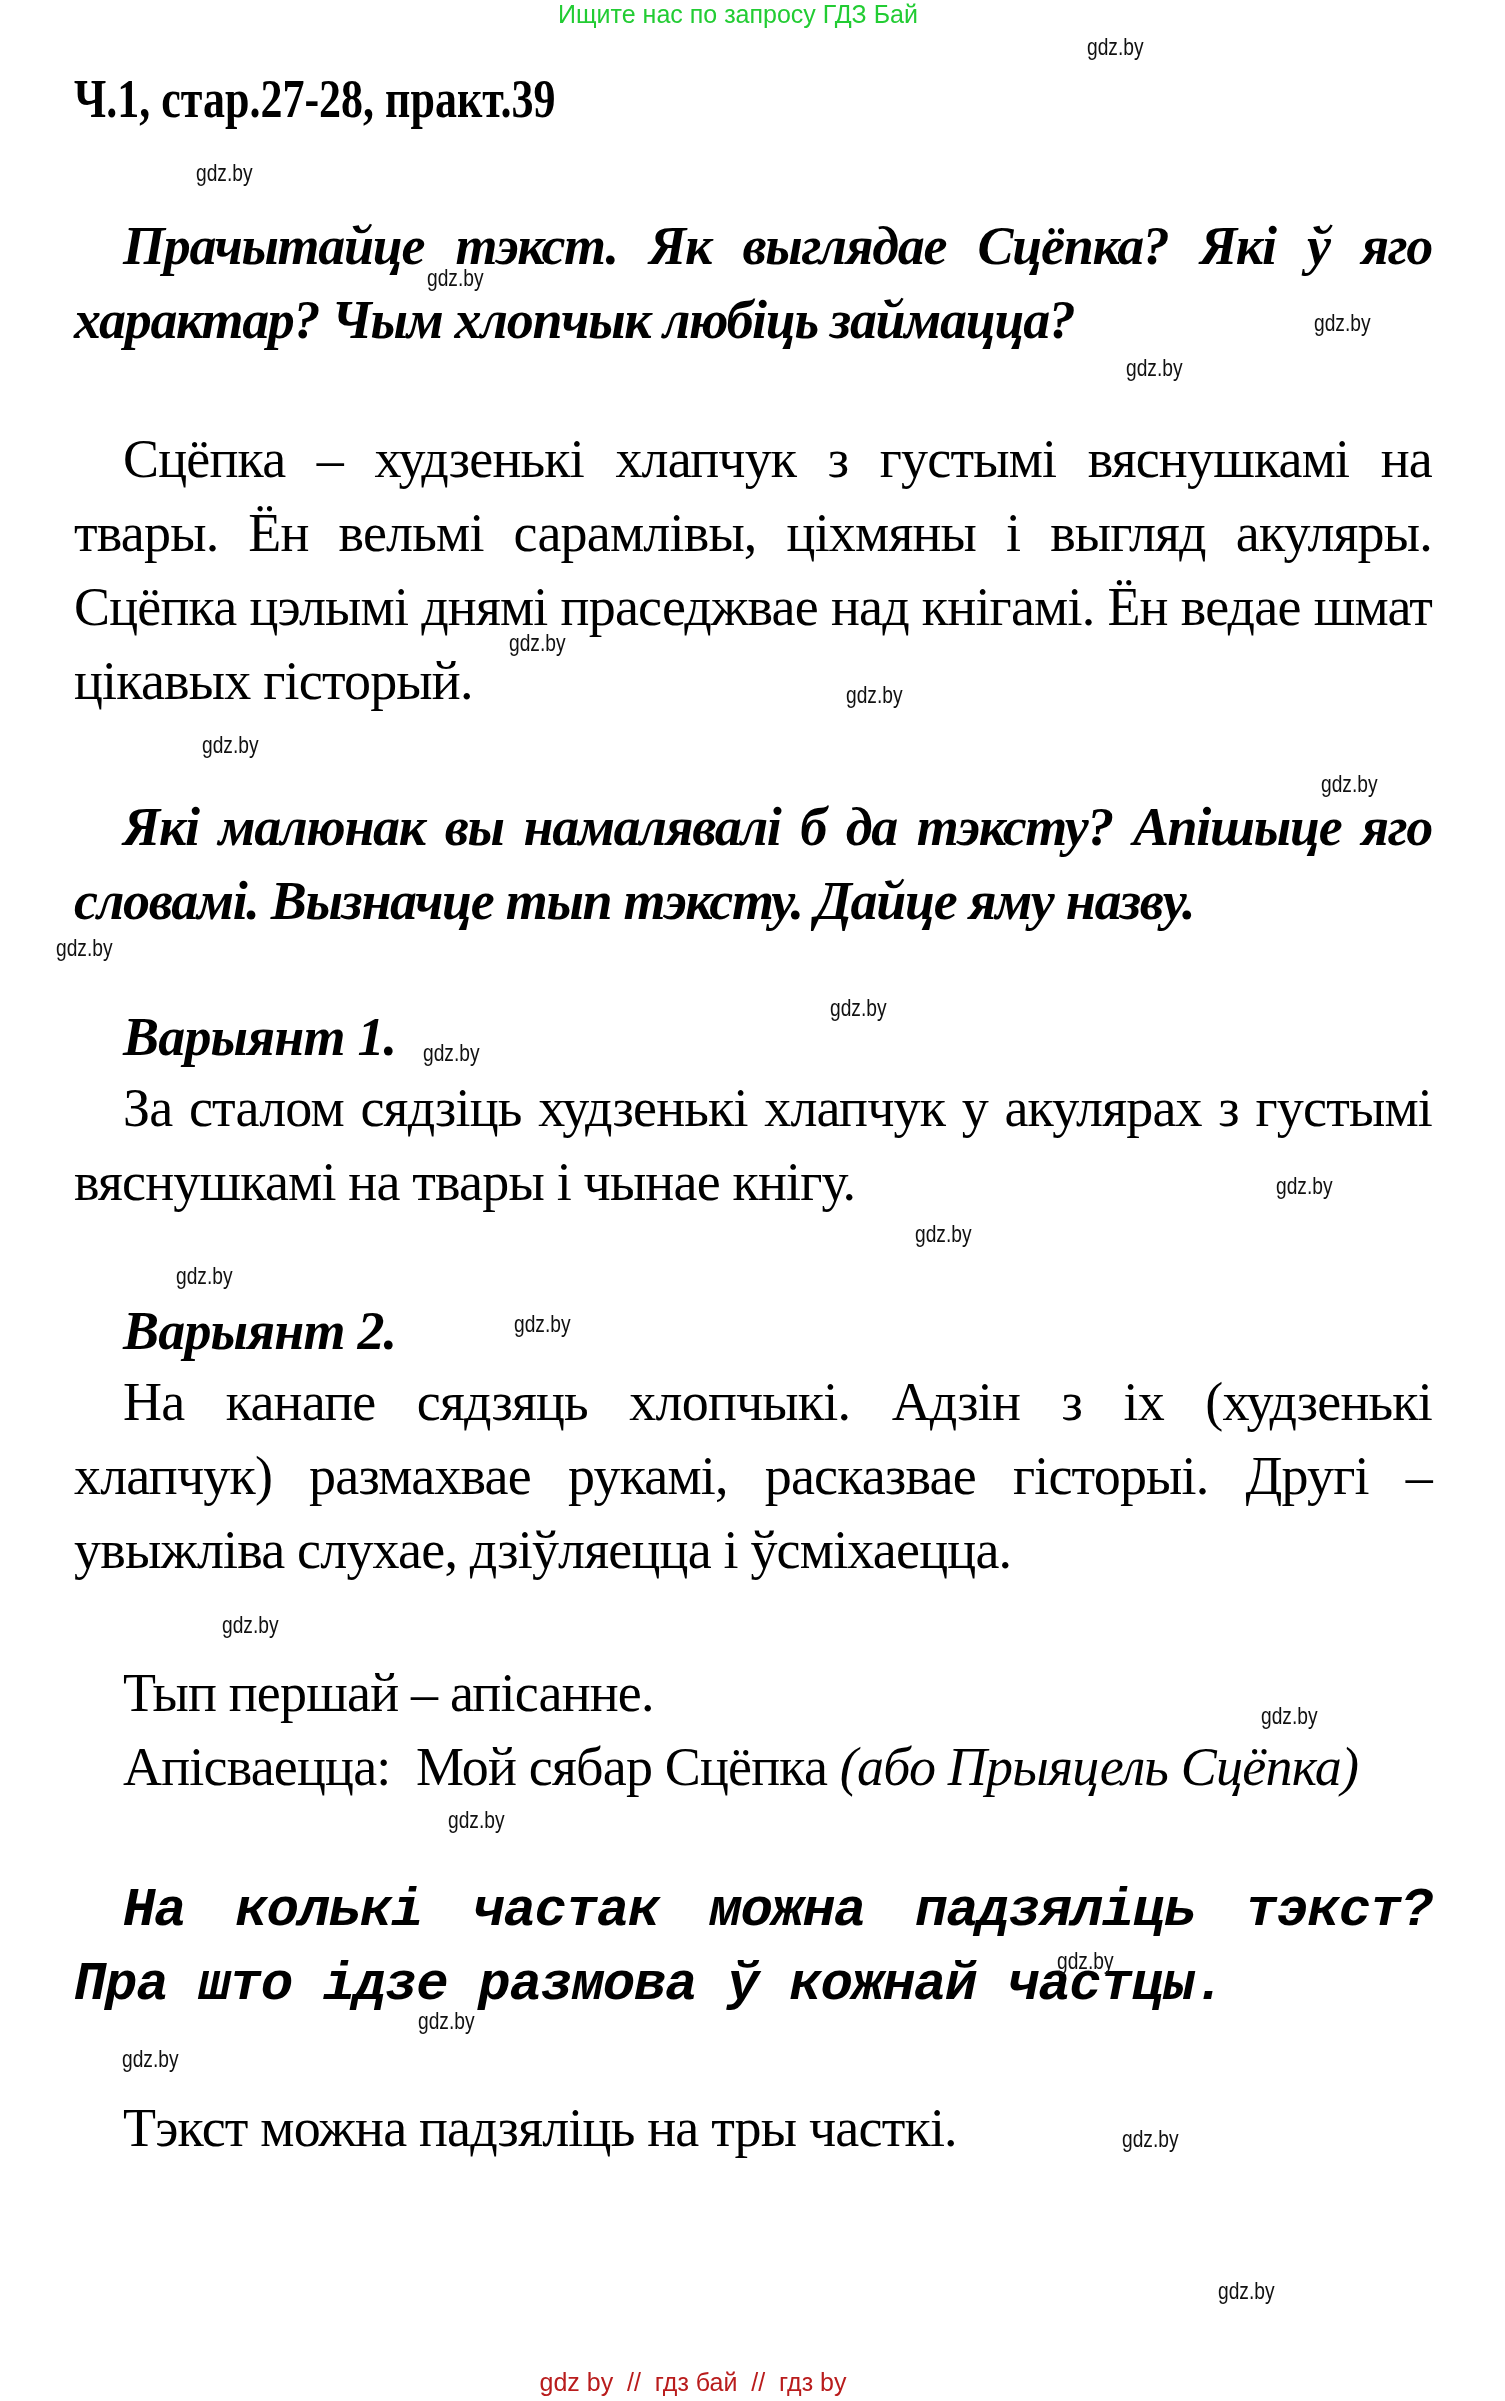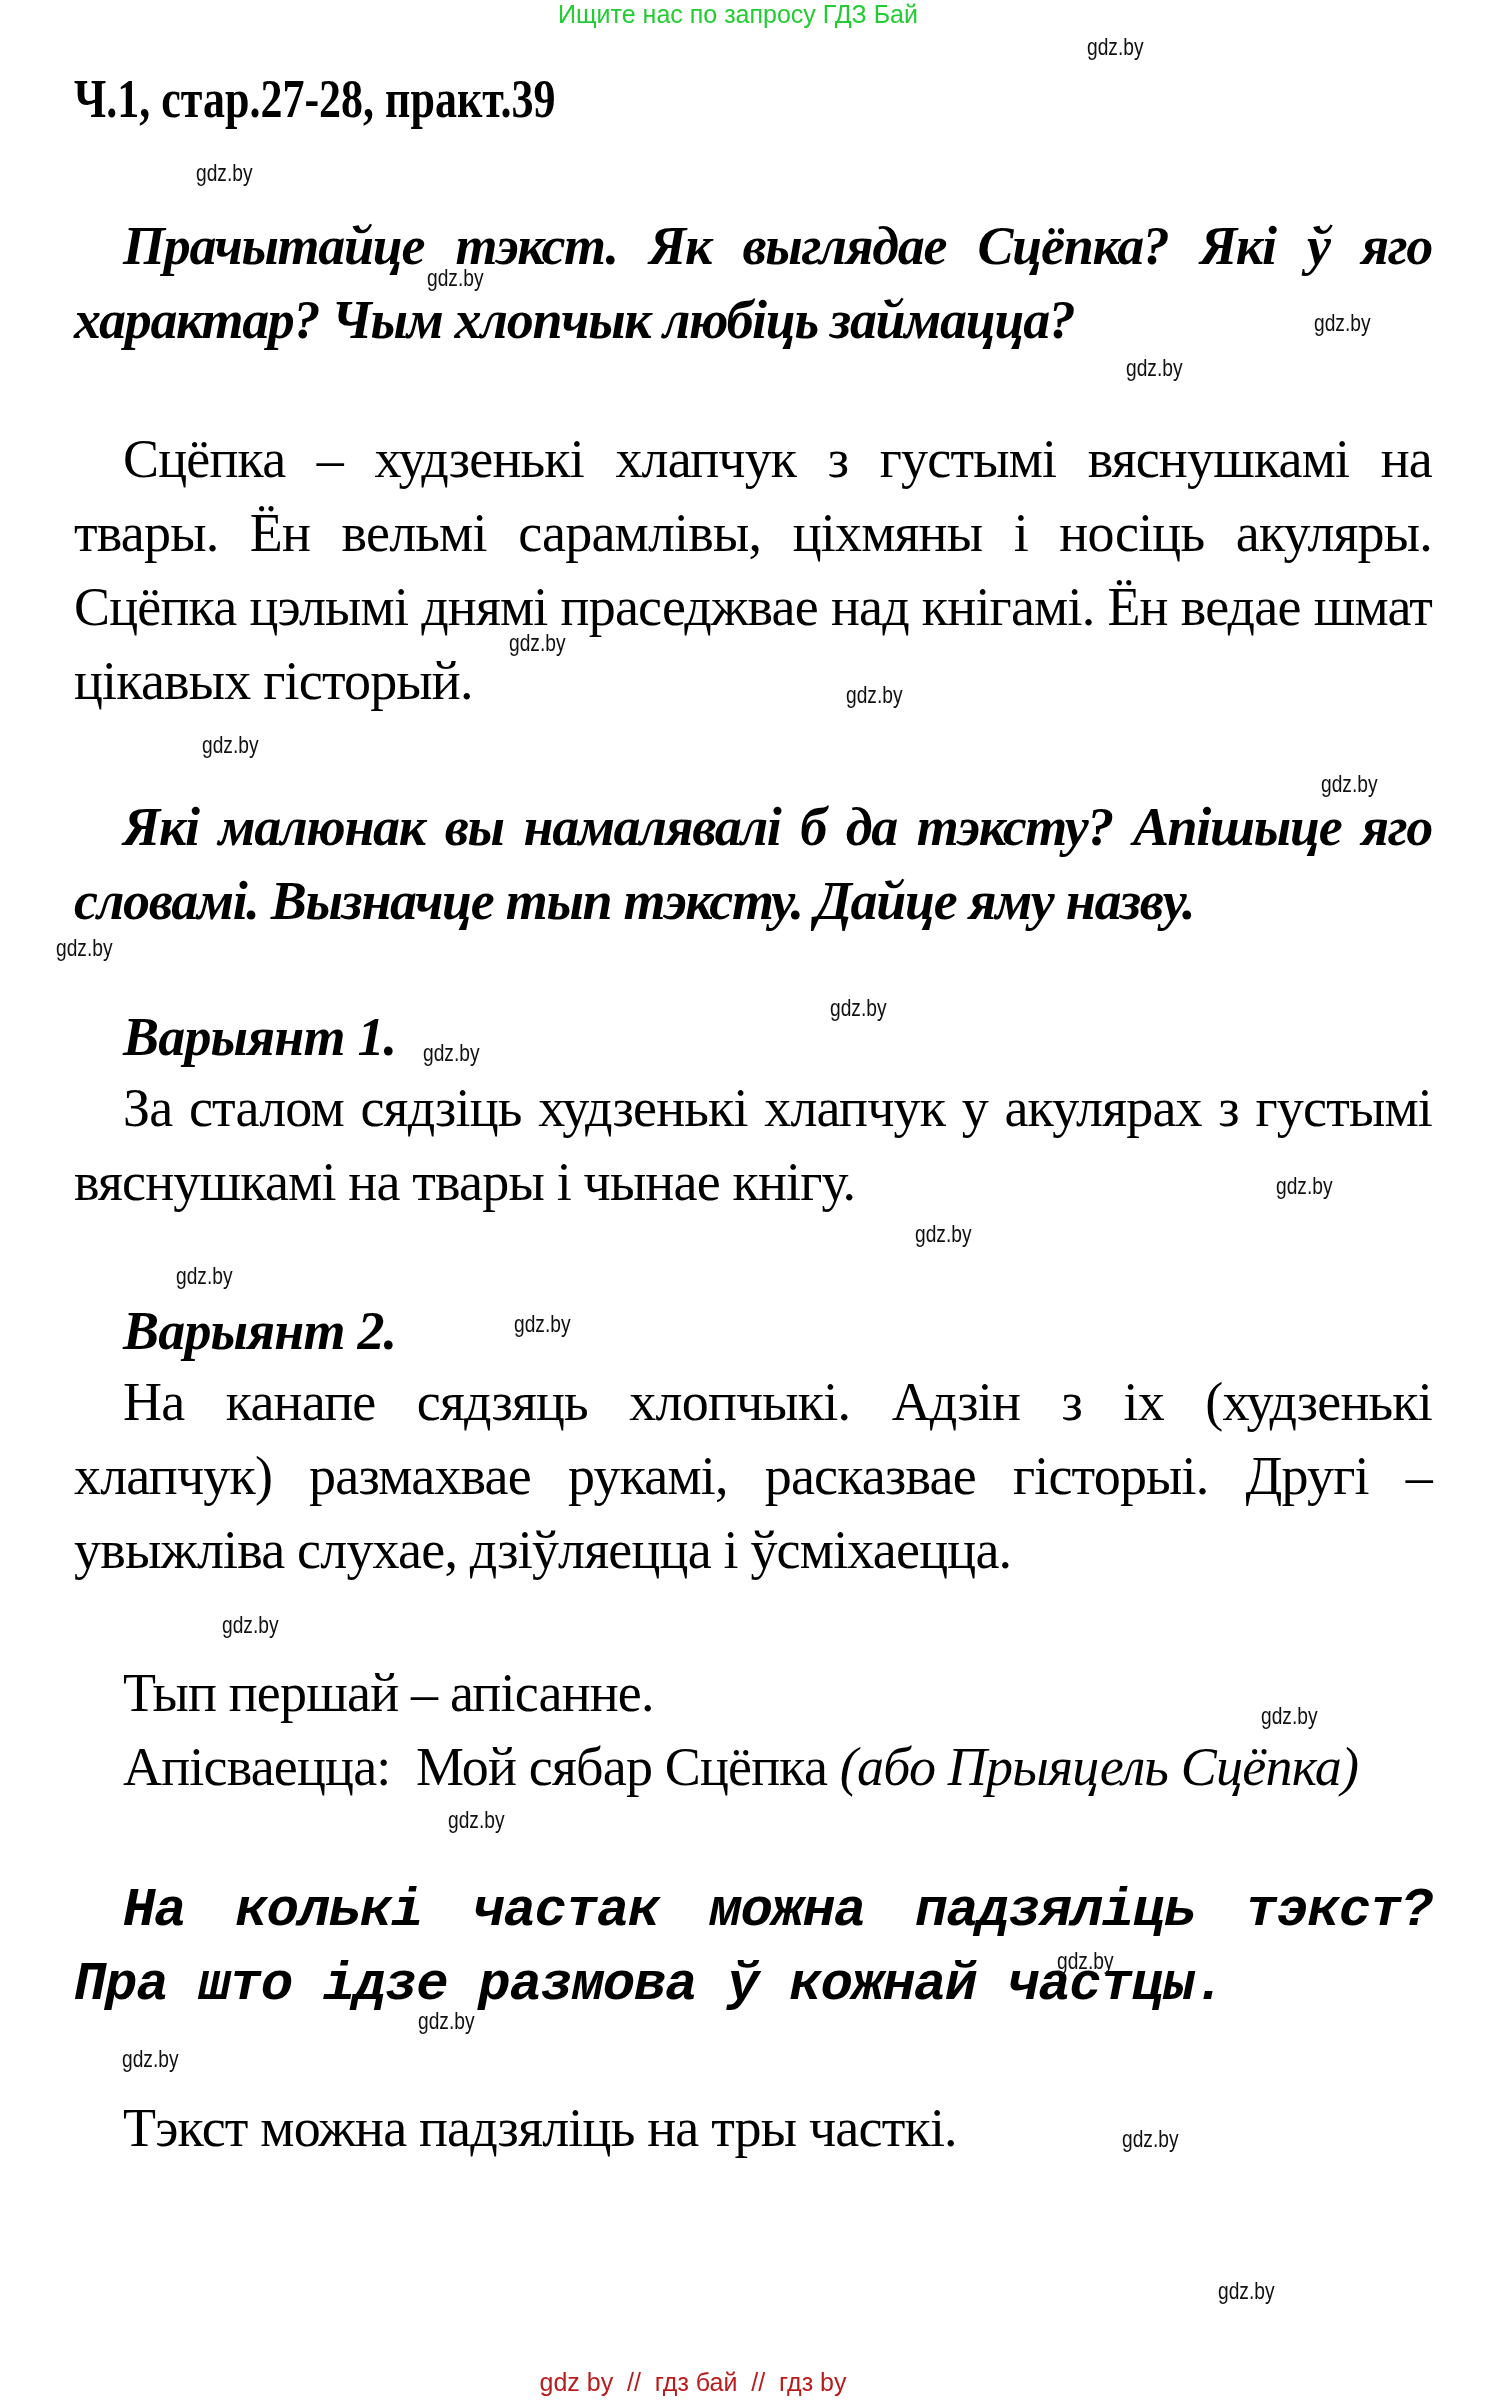--- a/index.html
+++ b/index.html
@@ -19,21 +19,21 @@
 <body>
 
 <div class="banner">Ищите нас по запросу ГДЗ Бай</div>
 
 <div class="title">Ч.1, стар.27-28, практ.39</div>
 
 <div class="block" style="top:209px;">
   <div class="q">Прачытайце тэкст. Як выглядае Сцёпка? Які ў яго характар? Чым хлопчык любіць займацца?</div>
 </div>
 <div class="block" style="top:422px;">
-  <div class="p">Сцёпка – худзенькі хлапчук з густымі вяснушкамі на твары. Ён вельмі сарамлівы, ціхмяны і носіць акуляры. Сцёпка цэлымі днямі праседжвае над кнігамі. Ён ведае шмат цікавых гісторый.</div>
+  <div class="p">Сцёпка – худзенькі хлапчук з густымі вяснушкамі на твары. Ён вельмі сарамлівы, ціхмяны і выгляд акуляры. Сцёпка цэлымі днямі праседжвае над кнігамі. Ён ведае шмат цікавых гісторый.</div>
 </div>
 
 <div class="block" style="top:790px;">
   <div class="q">Які малюнак вы намалявалі б да тэксту? Апішыце яго словамі. Вызначце тып тэксту. Дайце яму назву.</div>
 </div>
 
 <div class="block" style="top:1004px;">
   <div class="variant">Варыянт 1.</div>
   <div class="p">За сталом сядзіць худзенькі хлапчук у акулярах з густымі вяснушкамі на твары і чынае кнігу.</div>
 </div>

